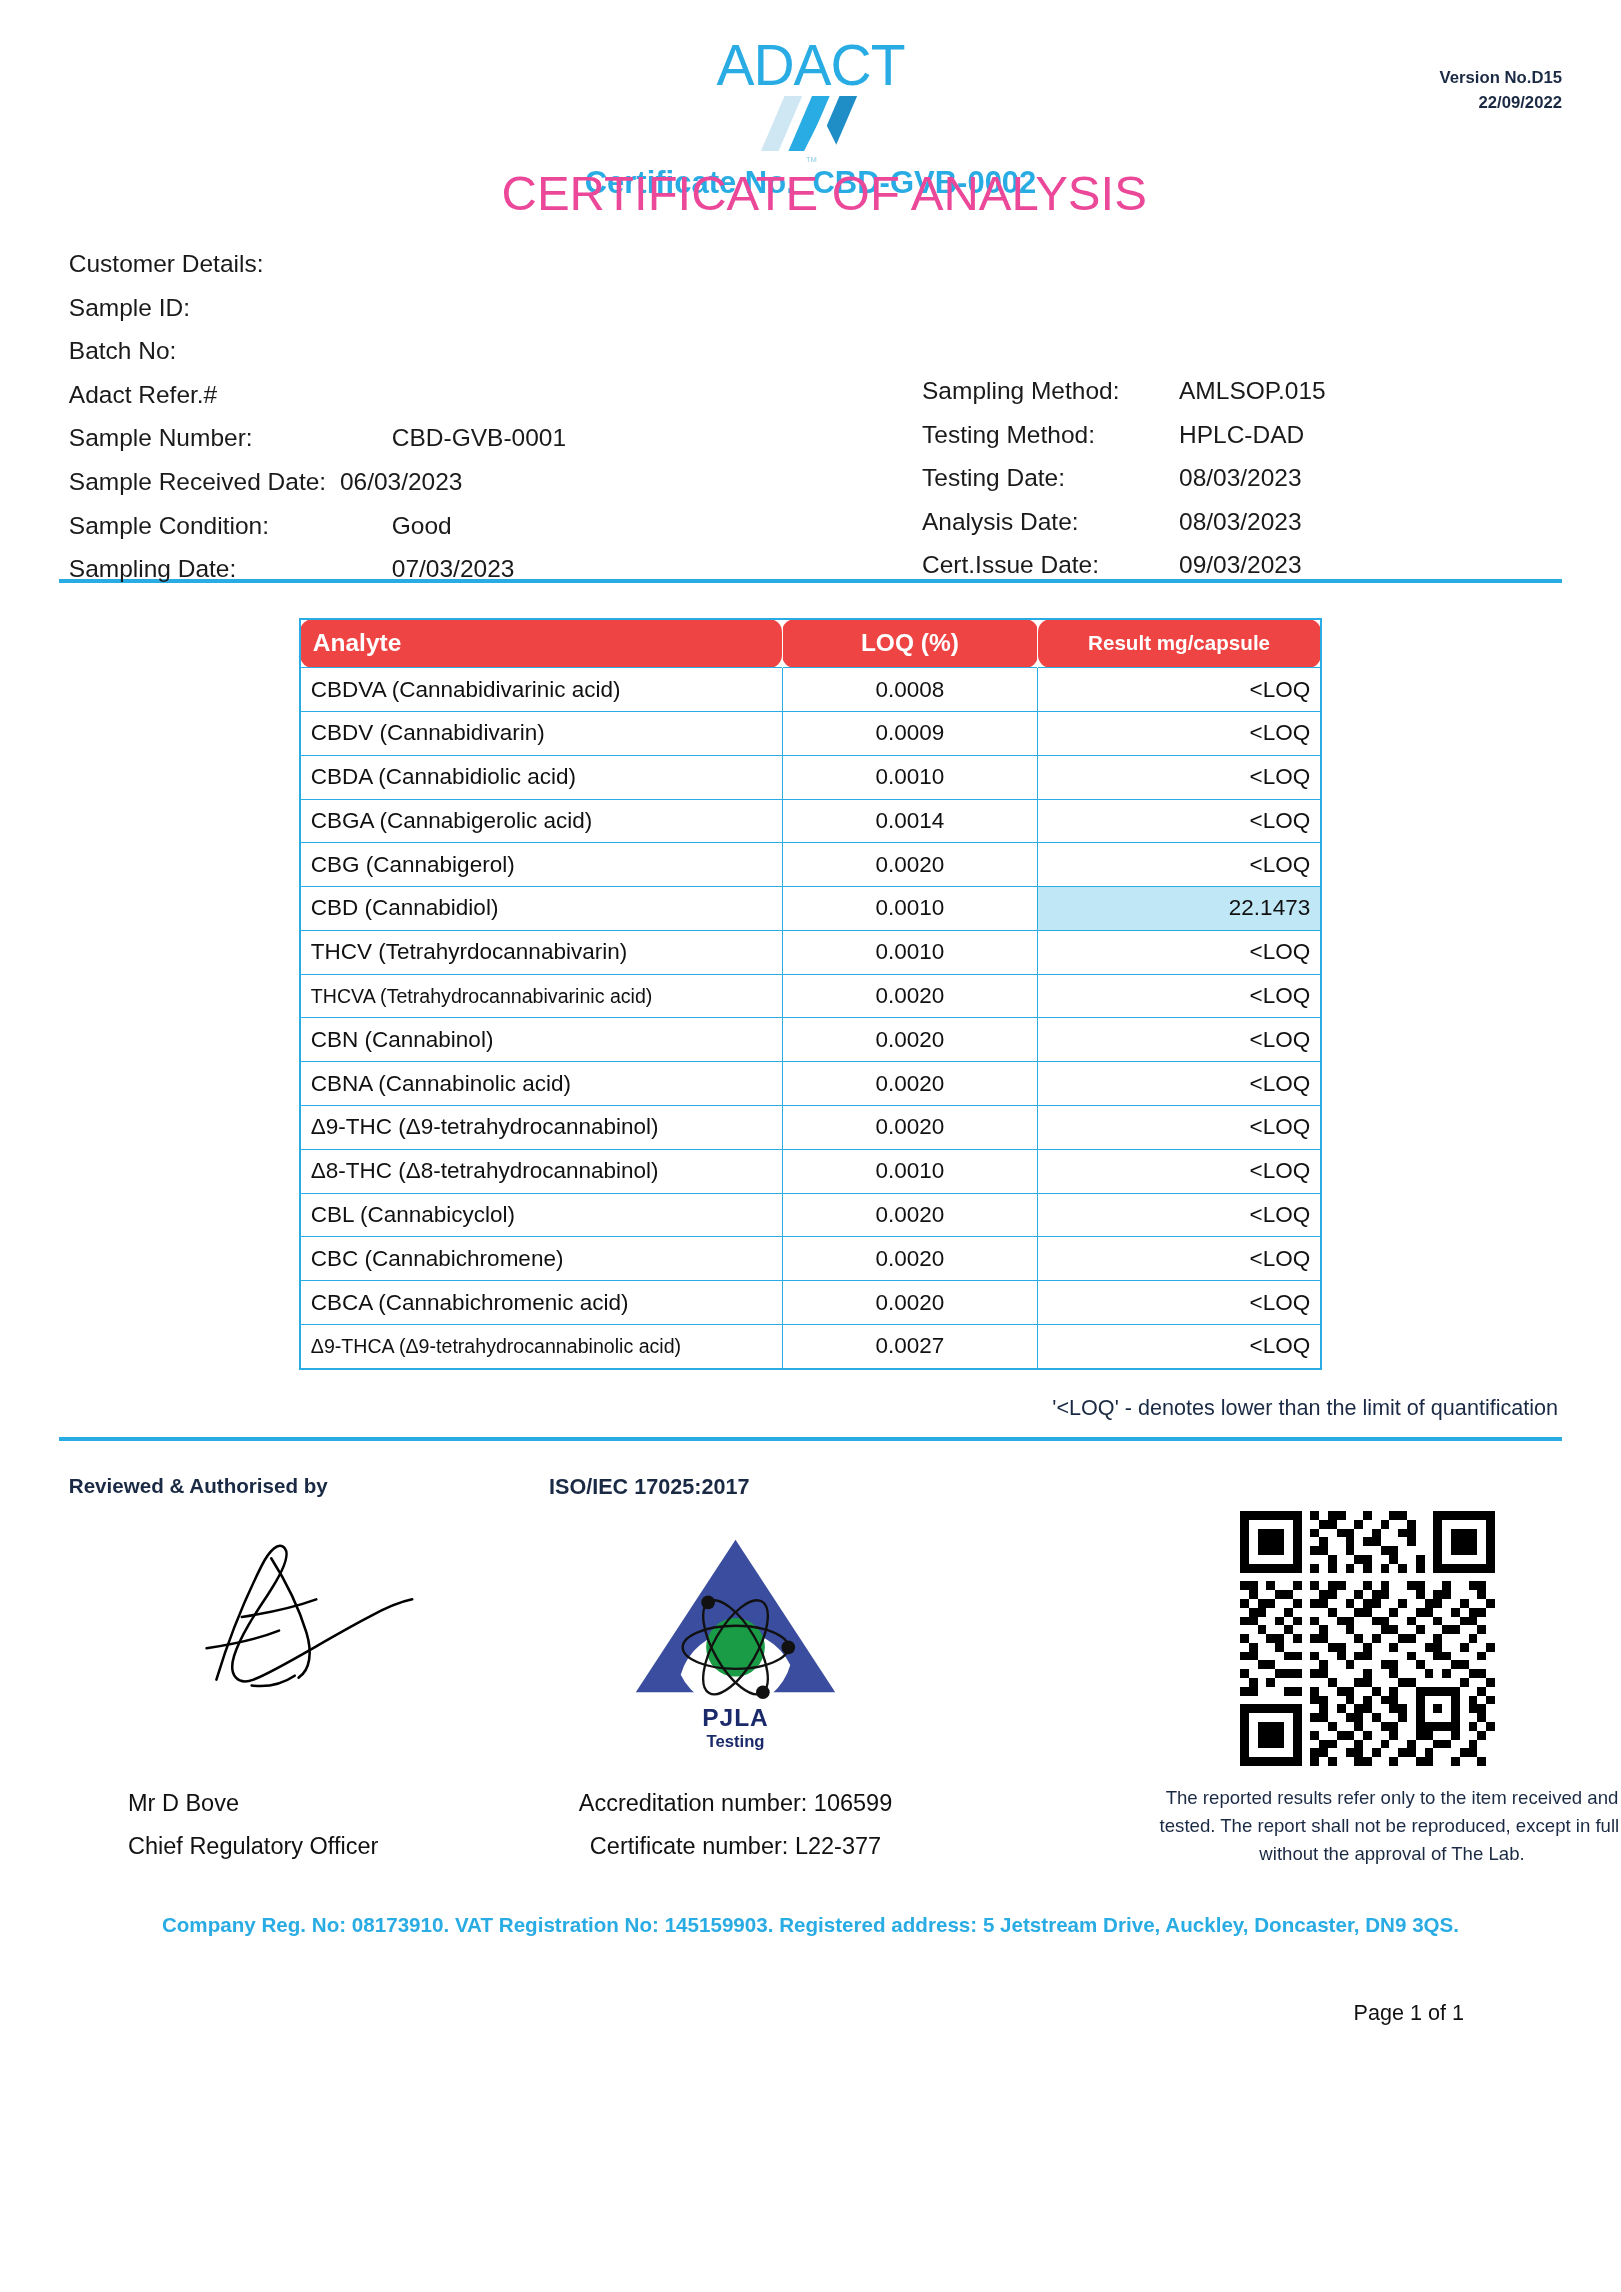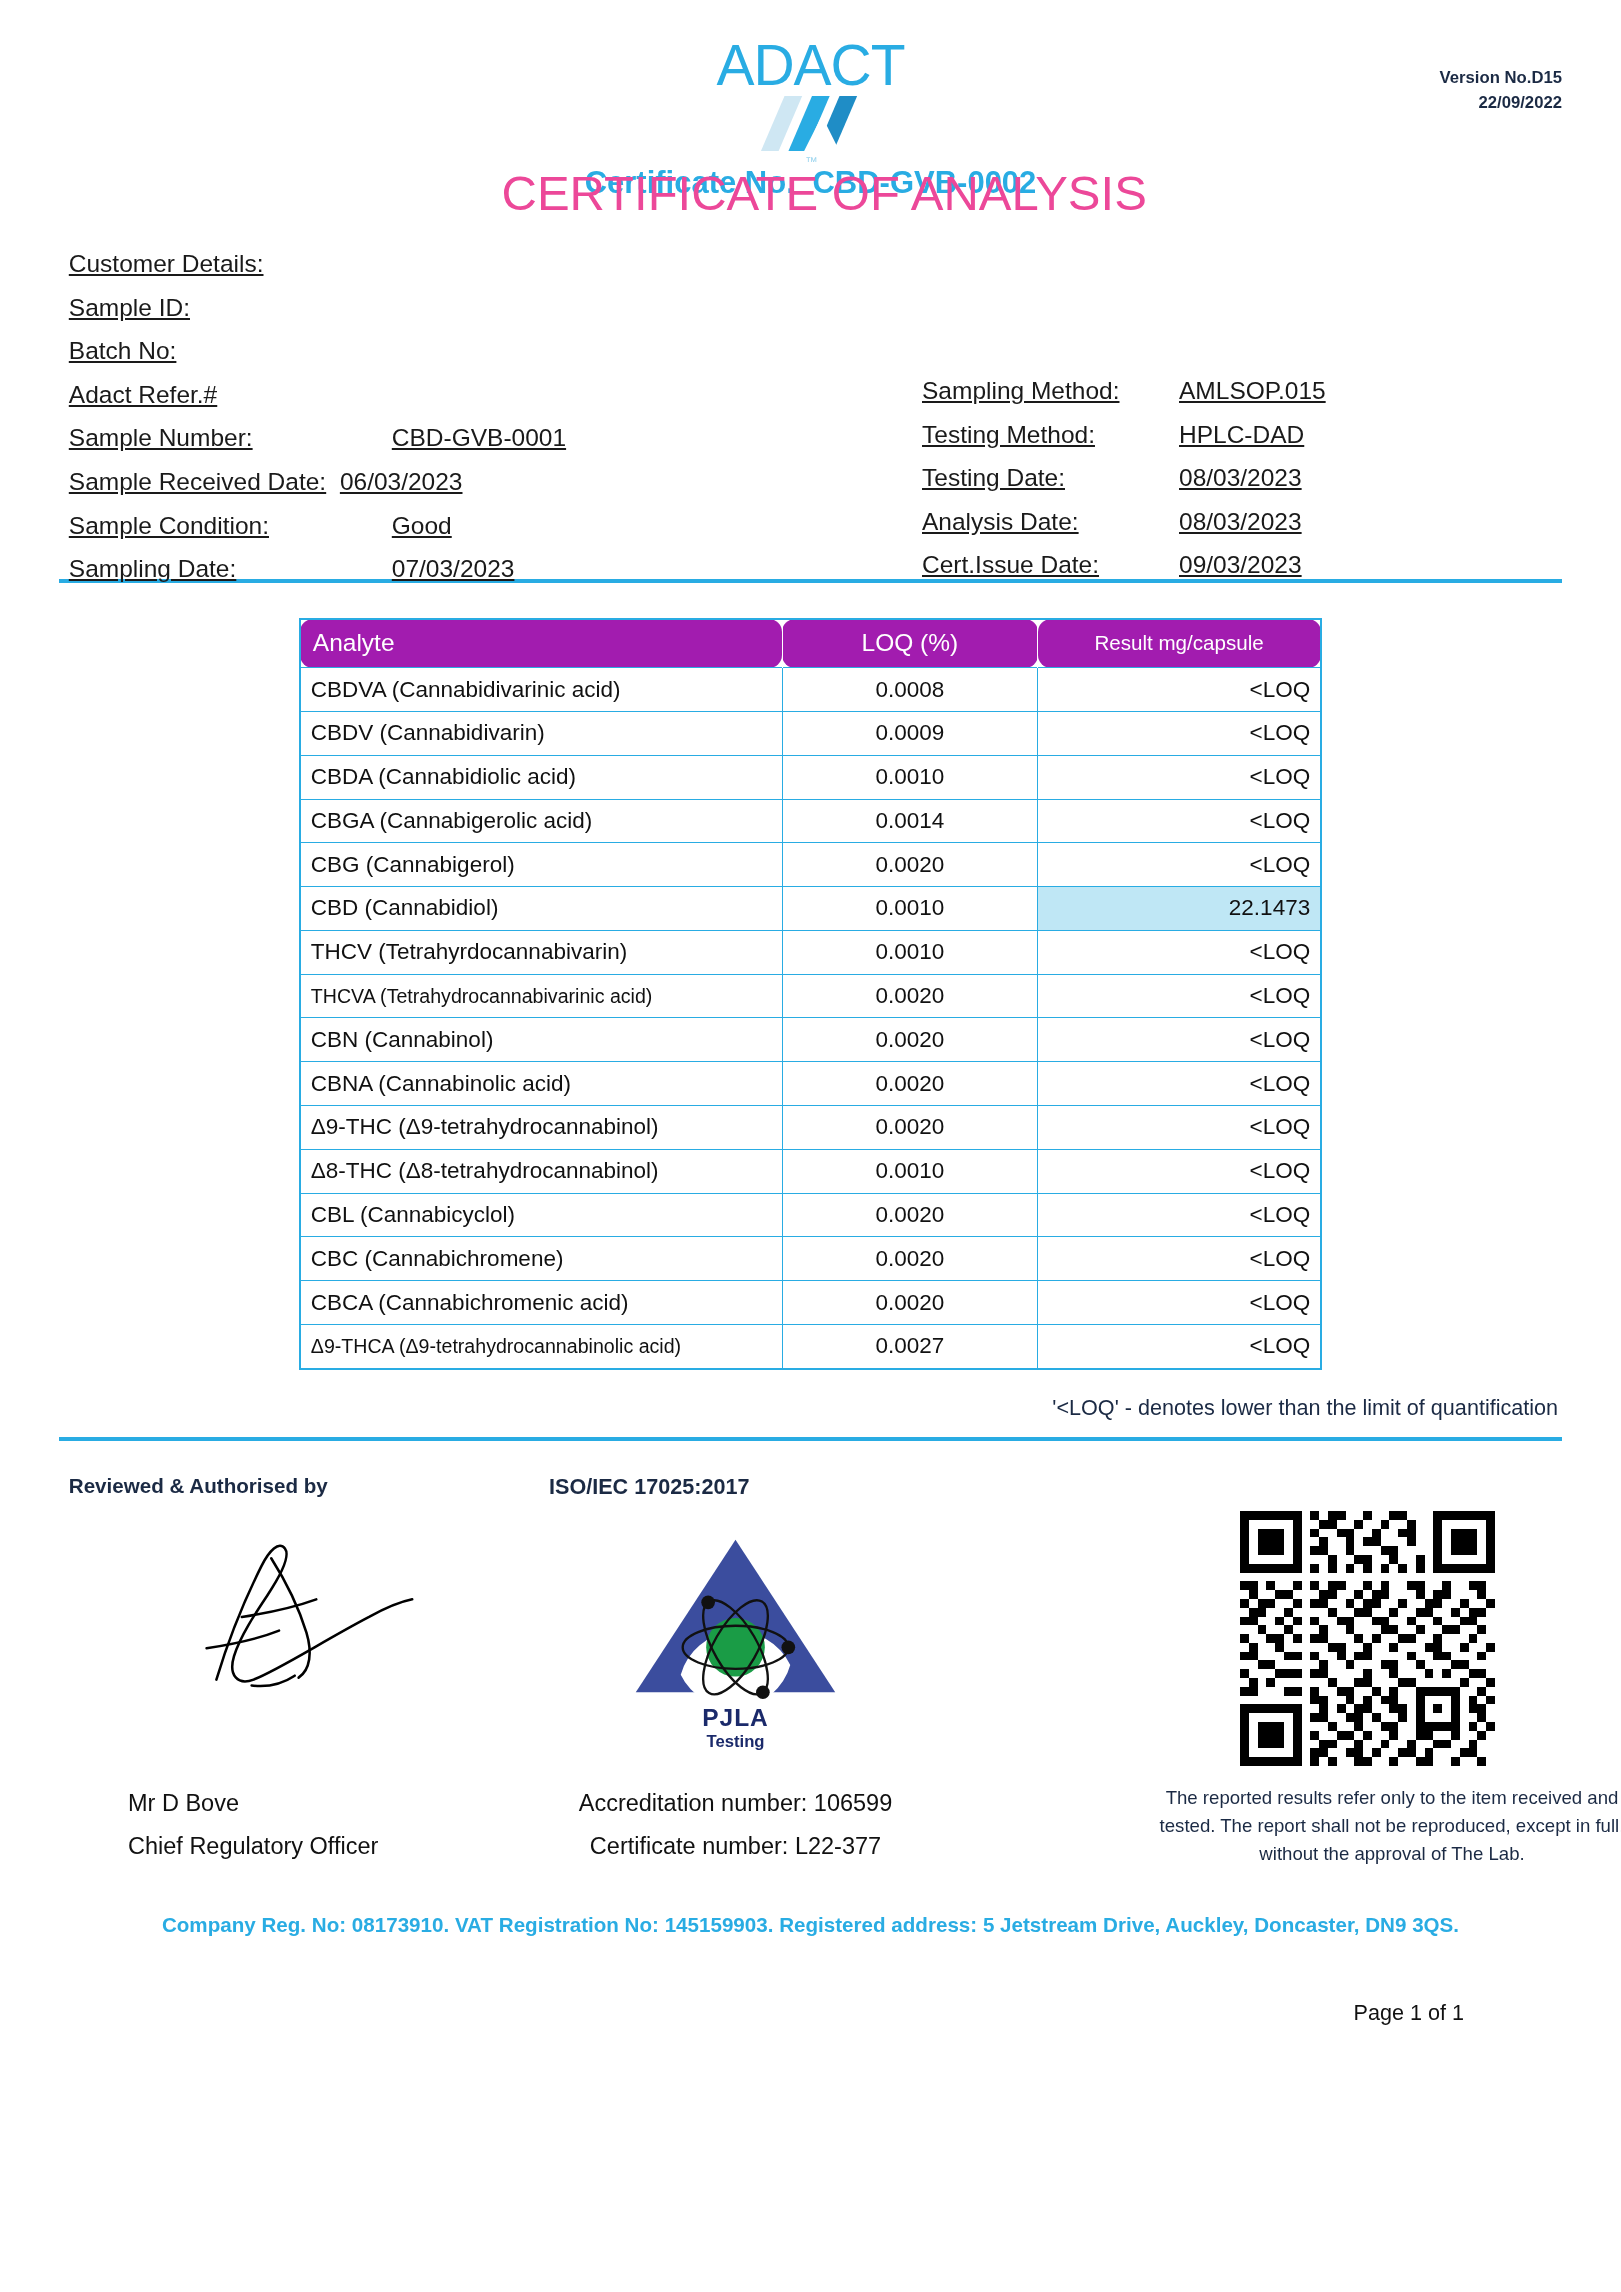--- a/index.html
+++ b/index.html
@@ -103,21 +103,20 @@
   .details .right {
     position: absolute;
     left: 863px;
     top: 127px;
     width: 686px;
   }
   .drow {
     display: flex;
     line-height: 1.78;
     white-space: nowrap;
-    text-decoration: underline;
   }
   .drow .k { min-width: 0; }
   .left .drow .k { width: 323px; }
   .left .drow.tight .k { width: auto; }
   .right .drow .k { width: 257px; }
   .drow .v { }
 
   .rule {
     height: 3.9px;
     background: #29ace3;
@@ -131,23 +130,23 @@
     display: flex;
     justify-content: center;
   }
   table.analytes {
     border-collapse: collapse;
     font-size: 22.5px;
     color: #111;
     border: 2px solid #29ace3;
   }
   table.analytes th {
-    background: #a21caf;
+    background: #ef4444;
     color: #fff;
-    font-weight: 400;
+    font-weight: 700;
     padding: 9.8px 11.8px;
     border-right: 1px solid #ffffff;
     text-align: left;
     border-radius: 13px;
   }
   table.analytes th.loq { text-align: center; font-size: 24.5px; }
   table.analytes th.res { text-align: center; font-size: 20.6px; border-right: none;}
   table.analytes th.an { font-size: 24.5px; }
   table.analytes td {
     border: 1px solid #29ace3;

